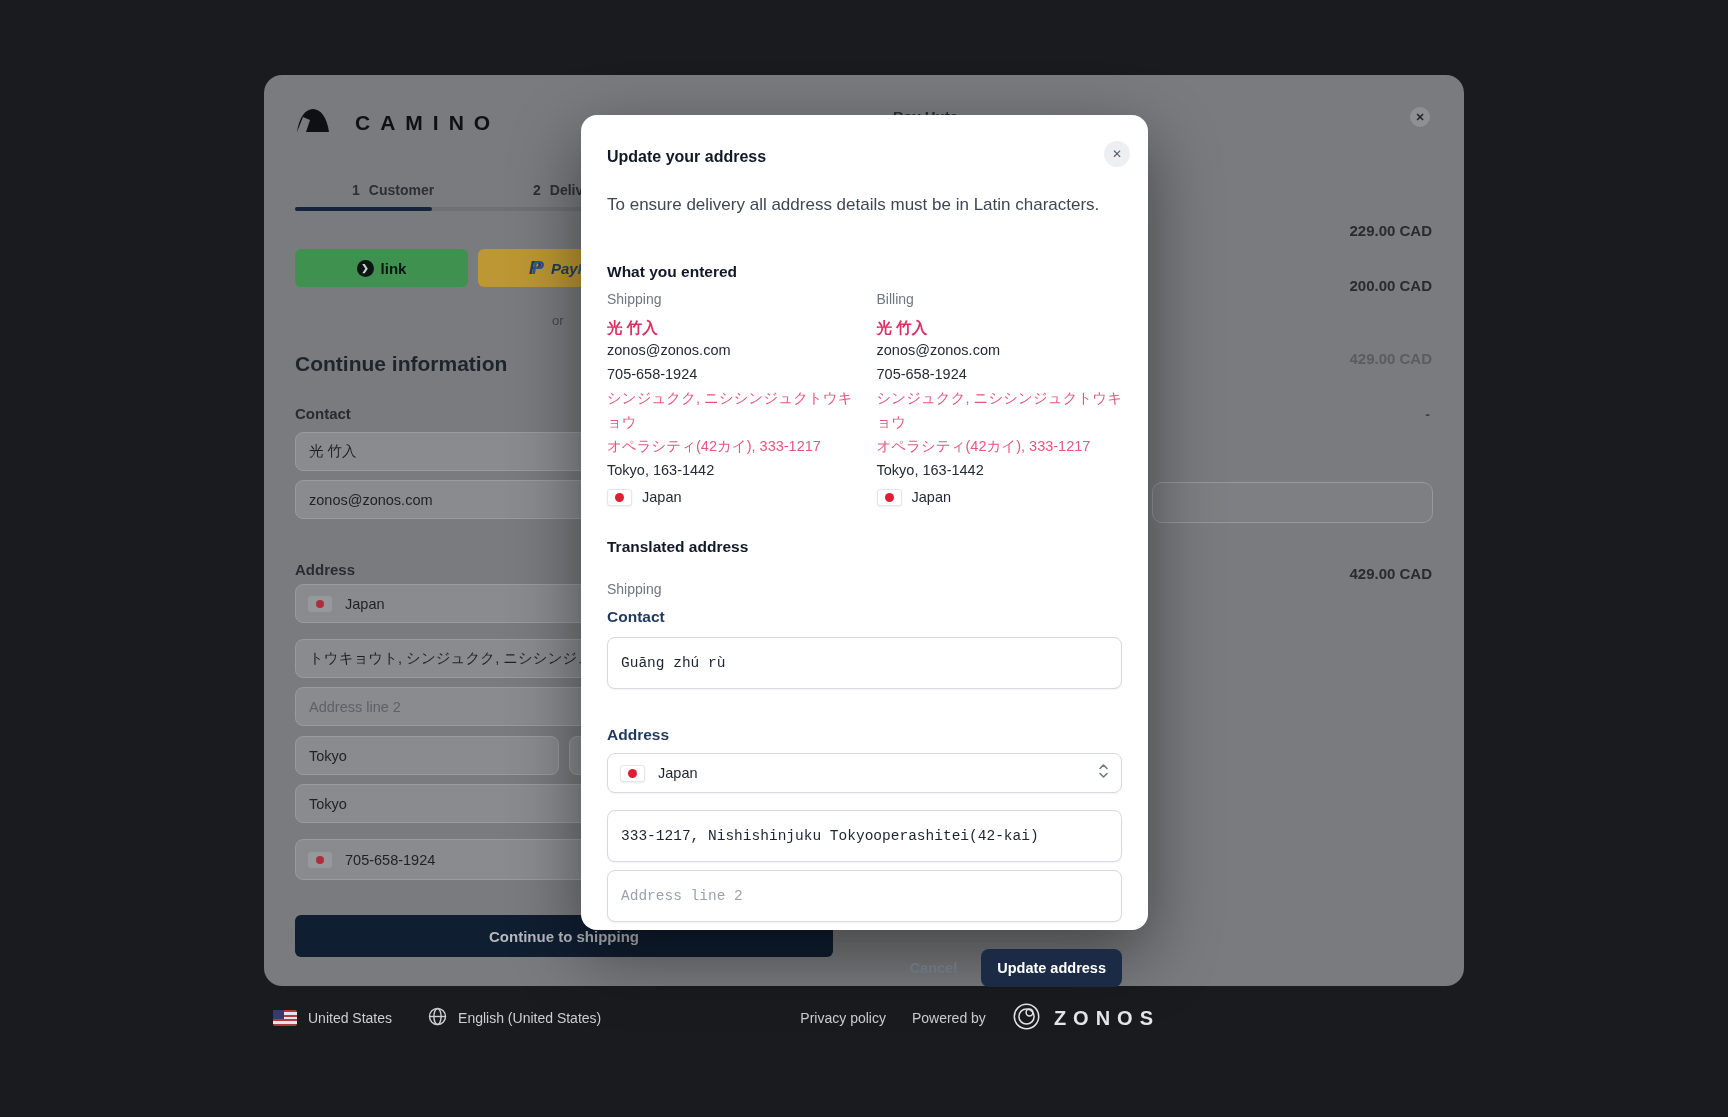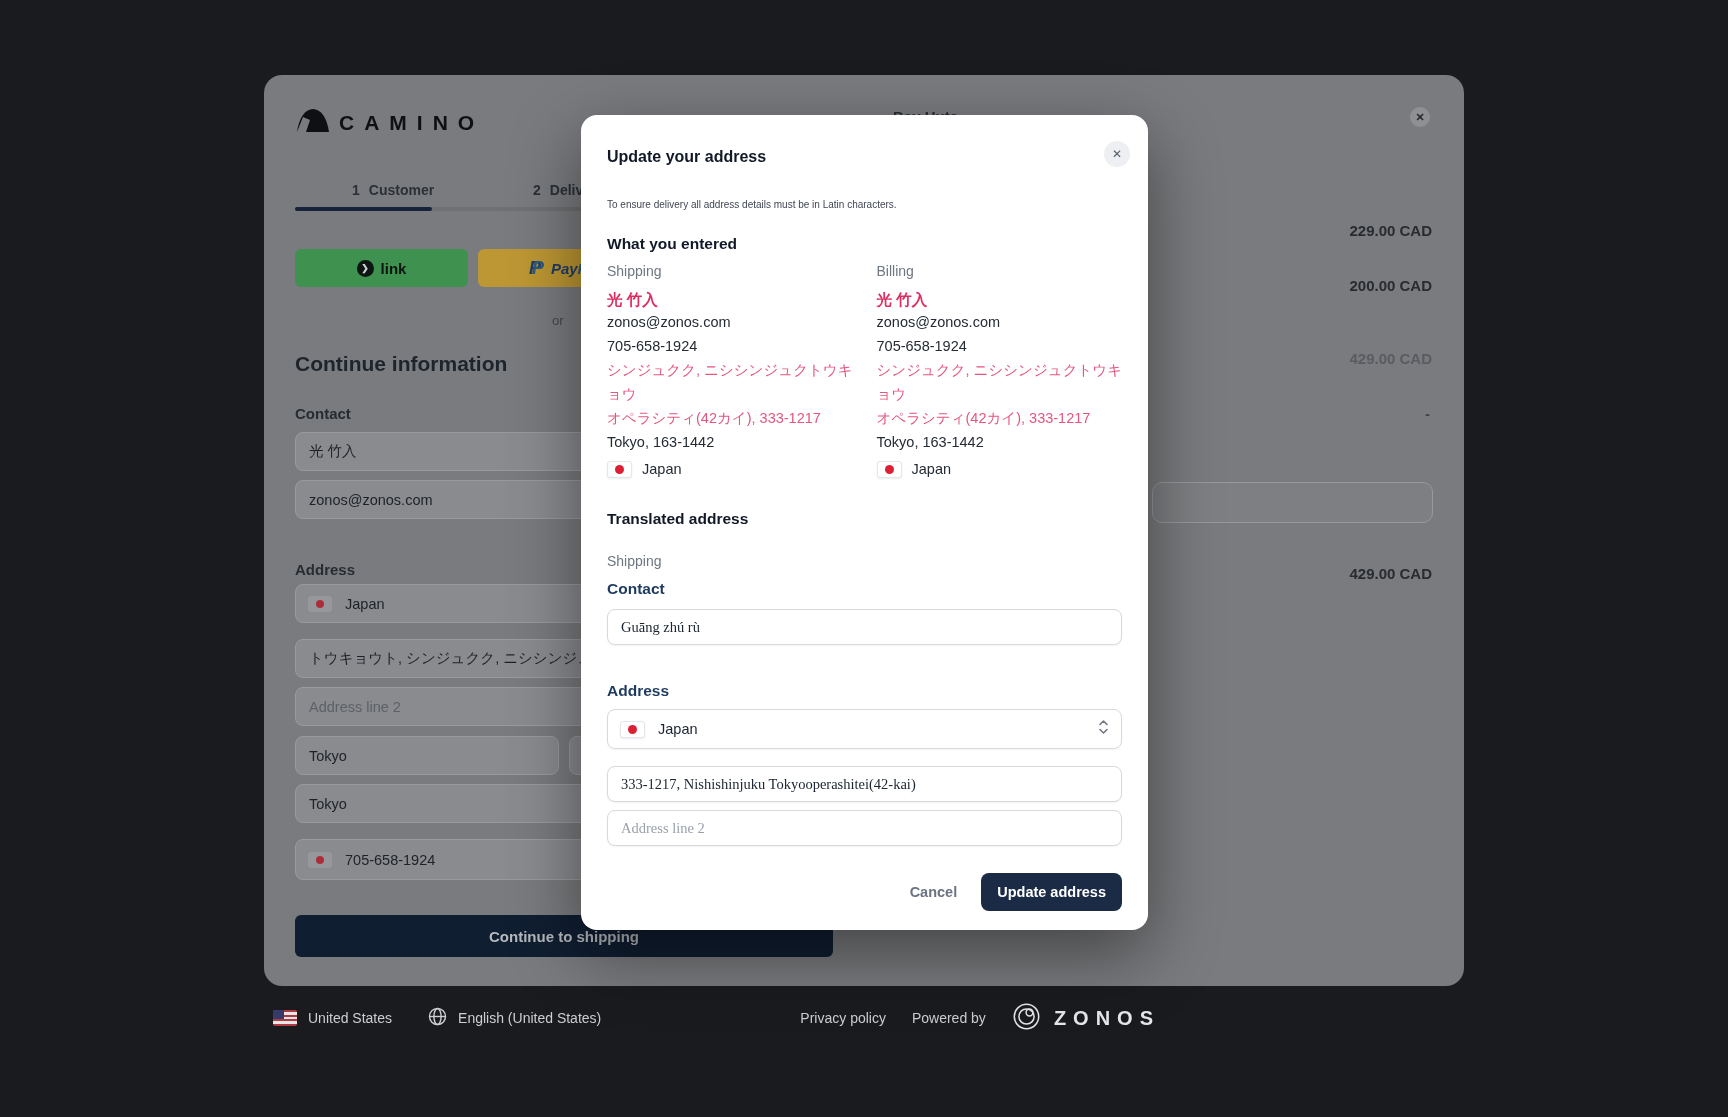--- a/index.html
+++ b/index.html
@@ -9,21 +9,21 @@
     font-family:"Liberation Sans", sans-serif;
     -webkit-font-smoothing:antialiased;
   }
   
   .card{
     position:absolute;left:264px;top:75px;width:1200px;height:911px;
     background:#7a7b7e;border-radius:18px;overflow:hidden;
   }
   .abs{position:absolute;}
   
-  .brand{left:31px;top:30px;display:flex;align-items:center;gap:8px;}
+  .brand{left:31px;top:30px;display:flex;align-items:center;gap:24px;}
   .brand-name{font-size:21px;font-weight:700;letter-spacing:10px;color:#0e1013;}
   
   .step{top:107px;font-size:14px;font-weight:600;color:#2b3036;display:flex;gap:9px;}
   .progress-track{left:31px;top:132px;width:536px;height:4px;border-radius:2px;background:#6f7073;}
   .progress-fill{width:137px;height:4px;border-radius:2px;background:#16233a;}
   
   .xbtn{top:174px;width:173px;height:38px;border-radius:6px;border:none;display:flex;align-items:center;justify-content:center;gap:7px;cursor:pointer;font-family:inherit;}
   .xbtn.link{left:31px;background:#3f9150;}
   .link-circ{width:17px;height:17px;border-radius:50%;background:#0c1511;color:#cfd3d6;font-size:9px;font-weight:700;display:flex;align-items:center;justify-content:center;}
   .link-word{font-size:15px;font-weight:700;color:#0c1511;}
@@ -74,35 +74,35 @@
   .modal{
     position:absolute;left:581px;top:115px;width:567px;height:815px;box-sizing:border-box;
     background:#ffffff;border-radius:16px;box-shadow:0 24px 70px rgba(0,0,0,.45);
     padding:30px 26px 20px;z-index:10;
   }
   .m-title{font-size:16px;font-weight:700;color:#111827;line-height:24px;}
   .m-close{
     position:absolute;right:18px;top:26px;width:26px;height:26px;border-radius:50%;background:#edeff2;border:none;
     color:#555d68;font-size:12px;display:flex;align-items:center;justify-content:center;cursor:pointer;padding:0;
   }
-  .m-sub{margin-top:26px;font-size:10px;color:#404754;line-height:20px;}
-  .m-h2{margin-top:20px;font-size:15.5px;font-weight:700;color:#111827;line-height:18px;}
+  .m-sub{margin-top:26px;font-size:17px;color:#404754;line-height:20px;}
+  .m-h2{margin-top:48px;font-size:15.5px;font-weight:700;color:#111827;line-height:18px;}
   .m-cols{margin-top:10px;display:grid;grid-template-columns:1fr 1fr;gap:24px;}
   .m-col-label{font-size:14px;color:#6e7681;line-height:16px;}
   .m-name{margin-top:10px;font-size:15.5px;font-weight:700;color:#dd2e62;line-height:21px;}
   .m-line{font-size:14.5px;color:#242b35;line-height:24px;}
   .m-line.pink{color:#e4567e;}
   .m-country{display:flex;align-items:center;gap:10px;margin-top:3px;}
   .mflag{width:25px;height:17px;border-radius:3px;background:#fff;border:1px solid #e3e6ea;box-shadow:0 1px 2px rgba(16,24,40,.08);position:relative;flex:0 0 auto;box-sizing:border-box;}
   .mflag .dot{position:absolute;left:50%;top:50%;width:9px;height:9px;margin:-4.5px 0 0 -4.5px;border-radius:50%;background:#dc1f32;}
   .m-sec{margin-top:29px;font-size:14px;color:#6e7681;line-height:16px;}
   .m-navy{margin-top:11px;font-size:15.5px;font-weight:700;color:#1e3a5f;line-height:18px;}
   .m-field{
-    margin-top:11px;width:100%;height:36px;box-sizing:border-box;border:1px solid #d6d9de;border-radius:8px;
-    font-size:14.5px;color:#1b2430;padding:0 13px;font-family:Liberation Serif, serif;outline:none;background:#fff;
+    margin-top:11px;width:100%;height:52px;box-sizing:border-box;border:1px solid #d6d9de;border-radius:8px;
+    font-size:14.5px;color:#1b2430;padding:0 13px;font-family:Liberation Mono, monospace;outline:none;background:#fff;
     box-shadow:0 1px 2px rgba(16,24,40,.05);
   }
   .m-field::placeholder{color:#9aa1aa;opacity:1;}
   .m-select{margin-top:9px;height:40px;box-sizing:border-box;border:1px solid #d6d9de;border-radius:8px;
     display:flex;align-items:center;gap:13px;padding:0 12px;box-shadow:0 1px 2px rgba(16,24,40,.05);cursor:pointer;}
   .m-select .val{font-size:14.5px;color:#1b2430;flex:1;}
   .m-addr1{margin-top:17px;}
   .m-addr2{margin-top:8px;}
   .m-actions{margin-top:27px;display:flex;justify-content:flex-end;align-items:center;gap:10px;}
   .btn-cancel{border:none;background:transparent;color:#6b7280;font-size:14.5px;font-weight:600;padding:9px 14px;cursor:pointer;font-family:inherit;}

